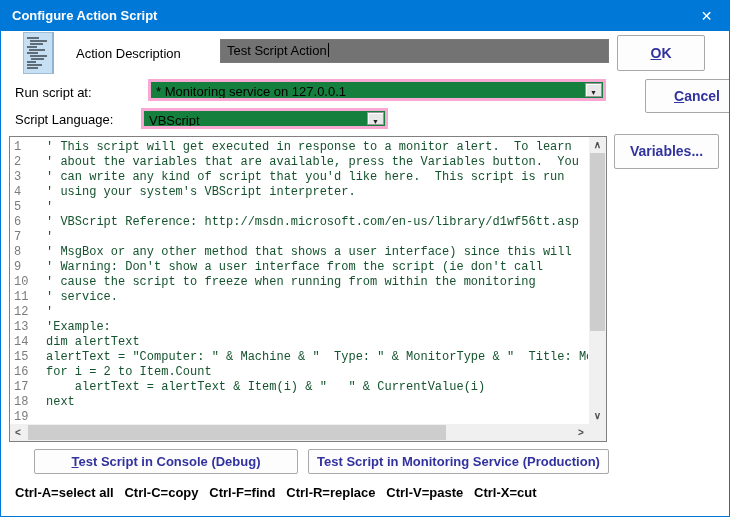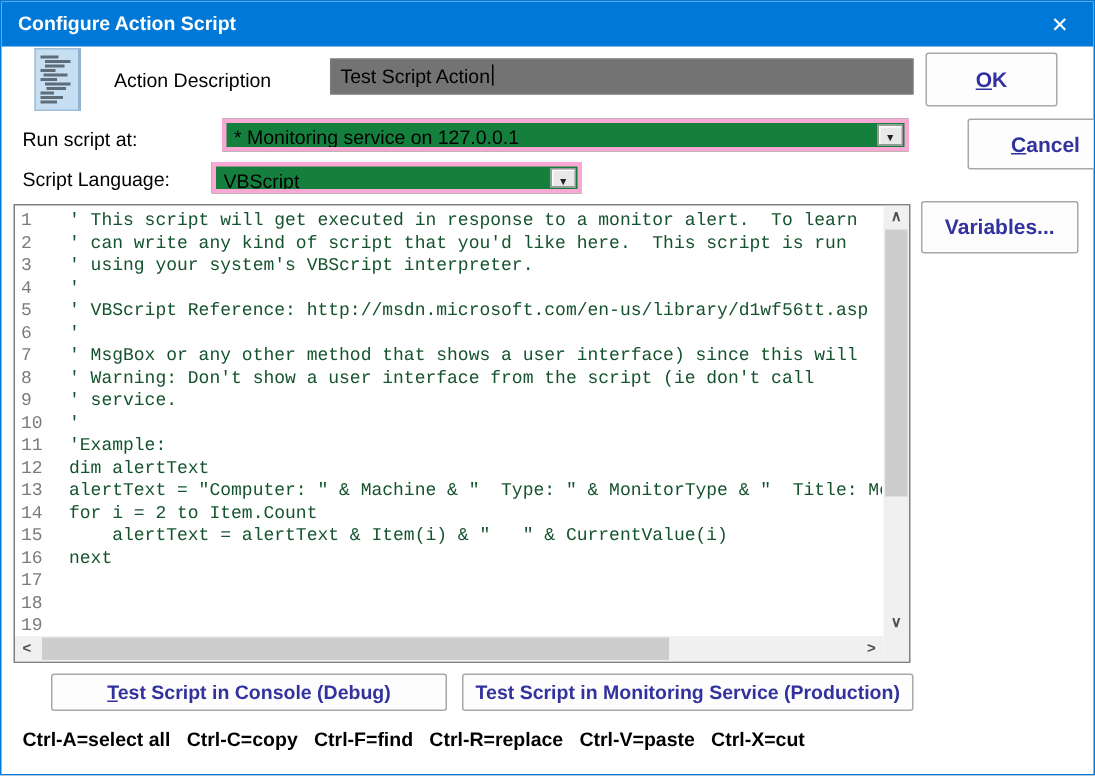--- a/index.html
+++ b/index.html
@@ -115,27 +115,29 @@
       <div>13</div>
         <div>14</div>
       <div>15</div>
         <div>16</div>
       <div>17</div>
         <div>18</div>
       <div>19</div>
     </div>
     <div class="codecol">
       <div>' This script will get executed in response to a monitor alert.  To learn</div>
+        <div>' about the variables that are available, press the Variables button.  You</div>
       <div>' can write any kind of script that you'd like here.  This script is run</div>
         <div>' using your system's VBScript interpreter.</div>
       <div>'</div>
         <div>' VBScript Reference: http://msdn.microsoft.com/en-us/library/d1wf56tt.asp</div>
       <div>'</div>
         <div>' MsgBox or any other method that shows a user interface) since this will</div>
       <div>' Warning: Don't show a user interface from the script (ie don't call</div>
+        <div>' cause the script to freeze when running from within the monitoring</div>
       <div>' service.</div>
         <div>'</div>
       <div>'Example:</div>
         <div>dim alertText</div>
       <div>alertText = "Computer: " &amp; Machine &amp; "  Type: " &amp; MonitorType &amp; "  Title: Moni</div>
         <div>for i = 2 to Item.Count</div>
       <div>    alertText = alertText &amp; Item(i) &amp; "   " &amp; CurrentValue(i)</div>
         <div>next</div>
       <div></div>
     </div>

